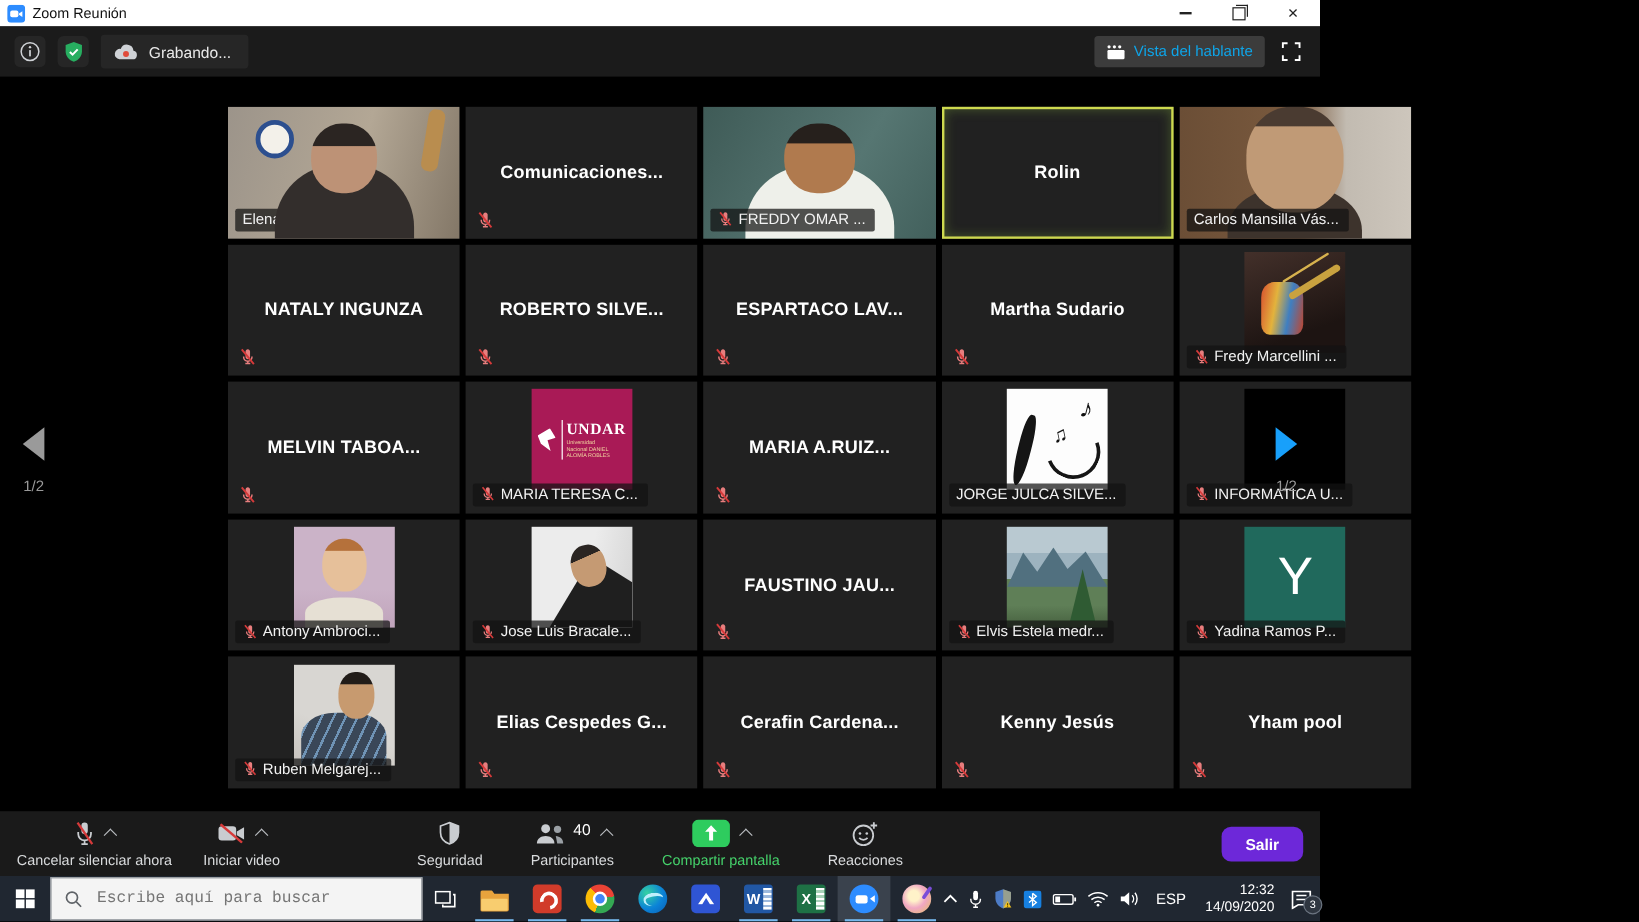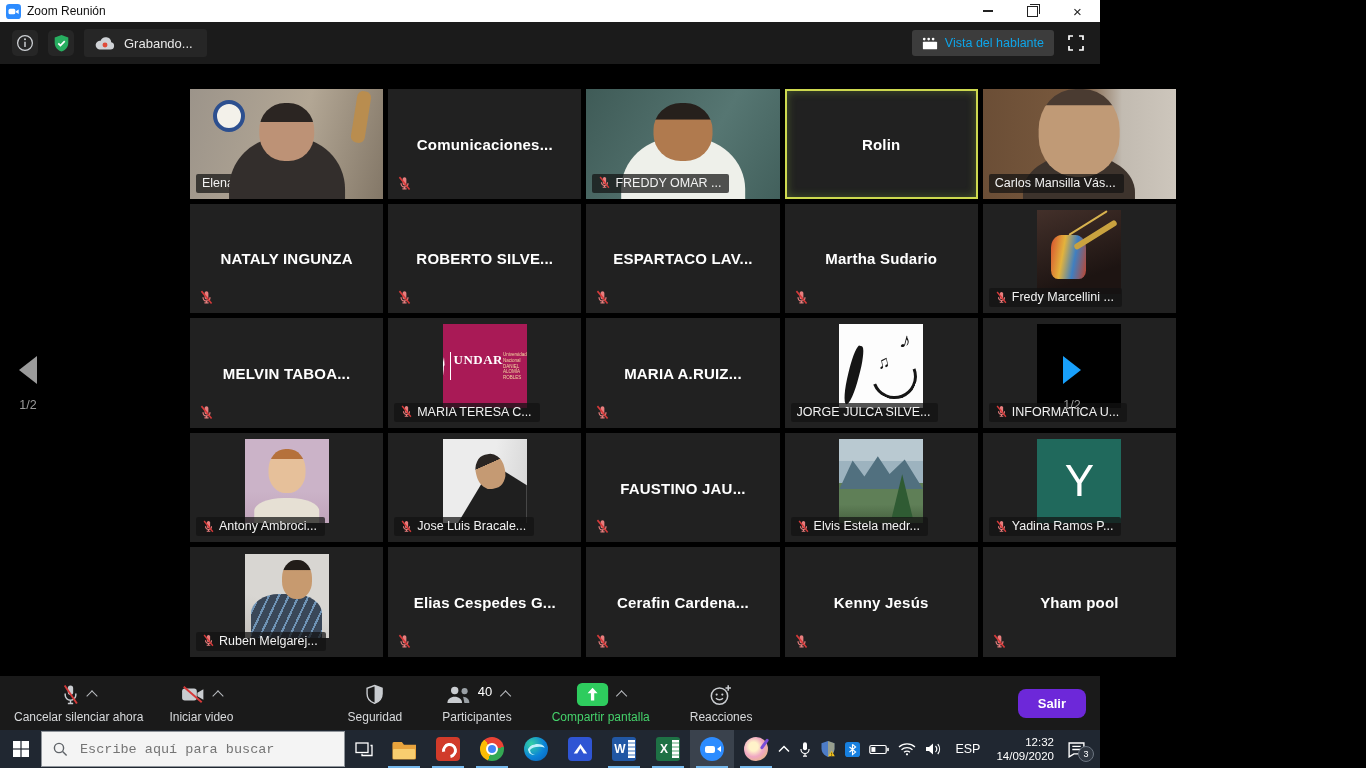--- a/index.html
+++ b/index.html
@@ -74,21 +74,21 @@
 
   .av-trombone{background:linear-gradient(160deg,#43302a,#1d1412 75%);}
   .av-trombone::before{content:'';position:absolute;left:16%;top:30%;width:42%;height:52%;border-radius:30% 30% 20% 20%;
     background:linear-gradient(100deg,#d84f2f,#e3b33c 35%,#3f7fc1 65%,#c2442c);}
   .av-trombone::after{content:'';position:absolute;right:2%;top:26%;width:58%;height:7%;background:#c9a23f;
     transform:rotate(-32deg);border-radius:3px;box-shadow:0 -14px 0 -2px #d7b24e;}
 
   .av-undar{background:#a91a56;display:flex;align-items:center;justify-content:center;}
   .u-bird{width:15px;height:19px;background:#fff;margin-right:5px;
     clip-path:polygon(0 32%,68% 0,100% 42%,55% 52%,72% 100%,18% 68%);}
-  .u-tx{display:flex;border-left:1px solid #fff;padding-left:3px;}
+  .u-tx{display:flex;flex-direction:column;border-left:1px solid #fff;padding-left:3px;}
   .u-main{color:#fff;font-family:"Liberation Serif",serif;font-size:13px;letter-spacing:.5px;}
   .u-sub{color:#f3d6a0;font-style:normal;font-size:4.5px;max-width:42px;line-height:1.25;}
 
   .av-sax{background:#fdfdfd;}
   .av-sax::before{content:'';position:absolute;left:10%;bottom:4%;width:13%;height:72%;background:#151515;
     transform:rotate(14deg);border-radius:40% 40% 50% 50%;}
   .saxn{position:absolute;right:14%;top:4%;color:#111;font-size:22px;transform:rotate(14deg);}
   .saxn2{position:absolute;right:40%;top:34%;color:#111;font-size:17px;transform:rotate(-12deg);}
   .av-sax::after{content:'';position:absolute;right:8%;bottom:12%;width:46%;height:46%;border:3px solid #161616;
     border-radius:50%;border-top-color:transparent;border-left-color:transparent;transform:rotate(24deg);}
@@ -177,21 +177,21 @@
     background:repeating-linear-gradient(180deg,#fff 0 2px,#a9d3b9 2px 4px);}
   .ic-zoom{background:#2d8cff;border-radius:50%;}
   .ic-zoom::before{content:'';position:absolute;left:5px;top:8.5px;width:10px;height:7px;background:#fff;border-radius:2px;}
   .ic-zoom::after{content:'';position:absolute;right:3px;top:8.5px;width:0;height:0;
     border-top:3.5px solid transparent;border-bottom:3.5px solid transparent;border-right:4px solid #fff;}
   .ic-paint{border-radius:50%;background:radial-gradient(circle at 40% 40%,#fff2c9 0 22%,#f0a7c3 50%,#e3c15f);}
   .ic-paint::after{content:'';position:absolute;right:2px;top:1px;width:3px;height:12px;background:#7a4dd8;
     transform:rotate(35deg);border-radius:2px;}
 
   .traysp{flex:1;}
-  .tray{display:flex;align-items:center;gap:9px;padding-right:8px;}
+  .tray{display:flex;align-items:center;gap:9px;}
   .tricon{display:flex;align-items:center;justify-content:center;}
   .lang{color:#fff;font-size:12.5px;padding:0 3px;}
   .clock{color:#fff;font-size:11.5px;text-align:right;line-height:14px;padding:0 4px;}
   .notif{position:relative;padding-right:6px;}
   .badge{position:absolute;right:-2px;bottom:-4px;width:14px;height:14px;border-radius:50%;background:#2f3640;
     border:1px solid #6b7480;color:#fff;font-size:9px;display:flex;align-items:center;justify-content:center;}
 </style>
 </head>
 <body>
 

